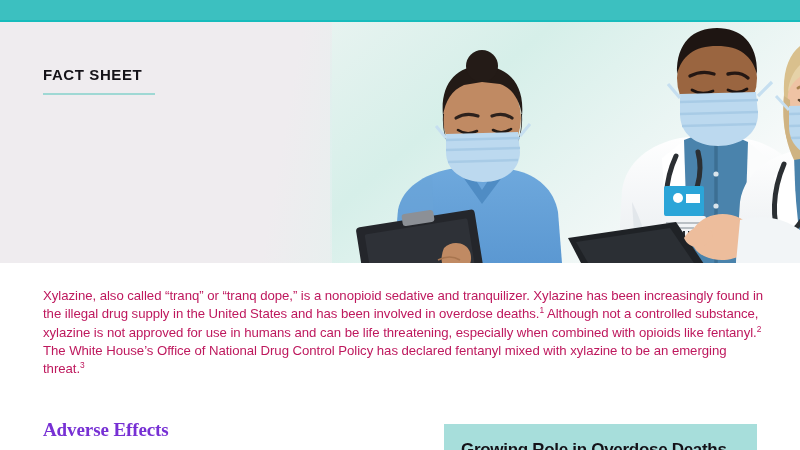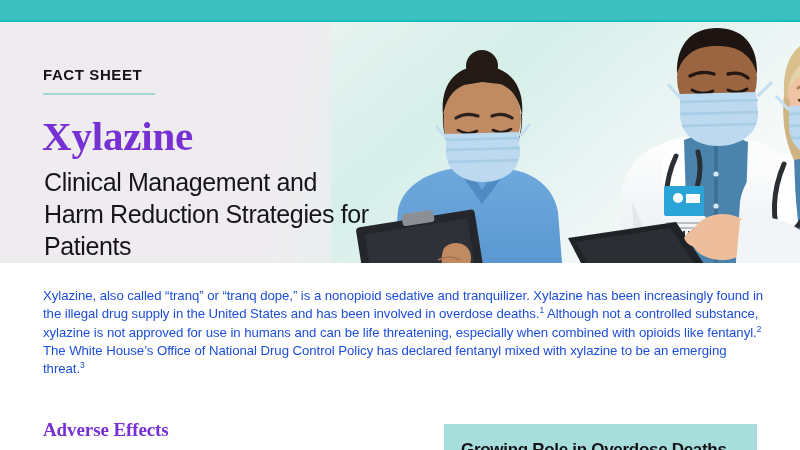--- a/index.html
+++ b/index.html
@@ -107,21 +107,21 @@
     overflow: hidden;
   }
 
   
   .body-copy {
     position: absolute;
     left: 43px; top: 287px;
     width: 722px;
     font-size: 13.2px;
     line-height: 18.3px;
-    color: #1d4ed8;
+    color: #be185d;
     letter-spacing: -0.05px;
   }
   .body-copy sup {
     font-size: 8.4px;
     vertical-align: super;
     line-height: 0;
   }
 
   
   .section-heading {
@@ -365,22 +365,20 @@
             <path d="M384 206 q16 0 26 8" stroke="#d9a泣" stroke-width="0" fill="none"></path>
           </g>
 
           <path d="M408 198 C430 192 452 196 468 208 L468 241 L404 241 Z" fill="#f2f5f7"></path>
         </g>
       </svg>
     </div>
 
     <div class="kicker">FACT SHEET</div>
     <div class="kicker-rule"></div>
-    <div class="brand-title">Xylazine</div>
-    <div class="subtitle">Clinical Management and Harm Reduction Strategies for Patients</div>
   </div>
 
   <p class="body-copy">
     <span>Xylazine, also called “tranq” or “tranq dope,” is a nonopioid sedative and tranquilizer. Xylazine has been increasingly found in the illegal drug supply in the United States and has been involved in overdose deaths.</span><sup>1</sup><span> Although not a controlled substance, xylazine is not approved for use in humans and can be life threatening, especially when combined with opioids like fentanyl.</span><sup>2</sup><span> The White House’s Office of National Drug Control Policy has declared fentanyl mixed with xylazine to be an emerging threat.</span><sup>3</sup>
   </p>
 
   <h2 class="section-heading">Adverse Effects</h2>
 
   <div class="callout">
     <div class="callout-title">Growing Role in Overdose Deaths</div>

